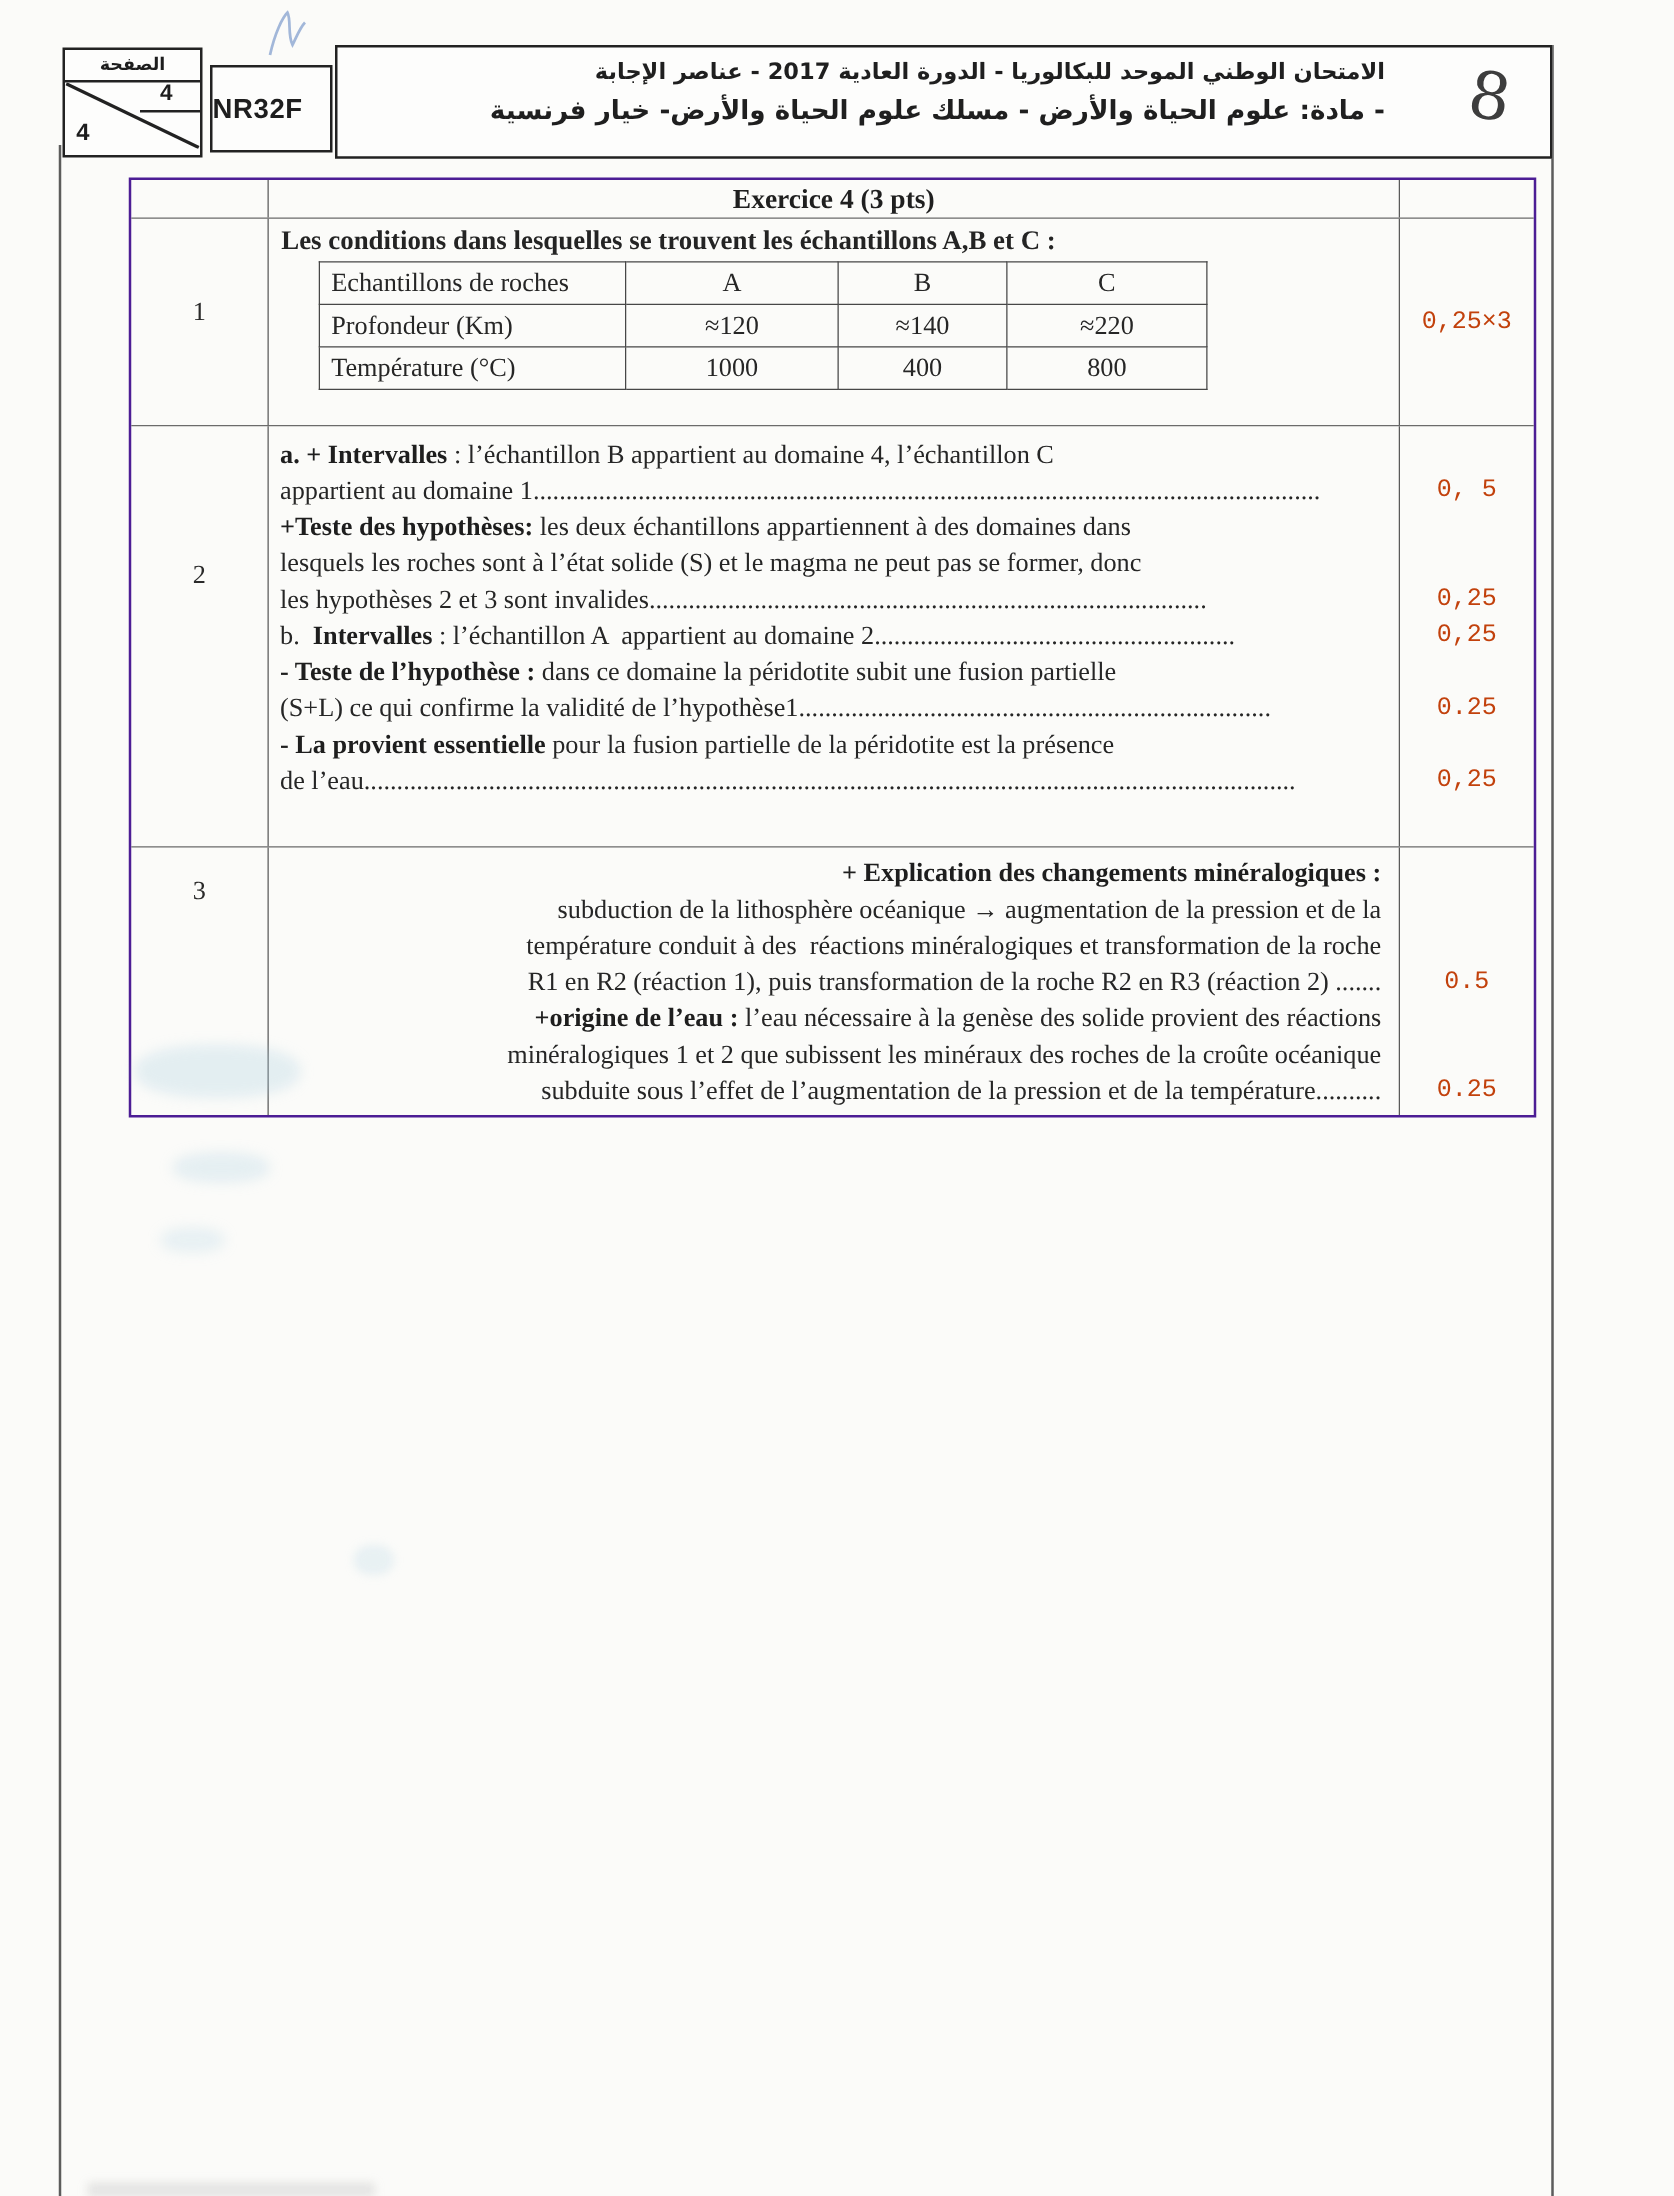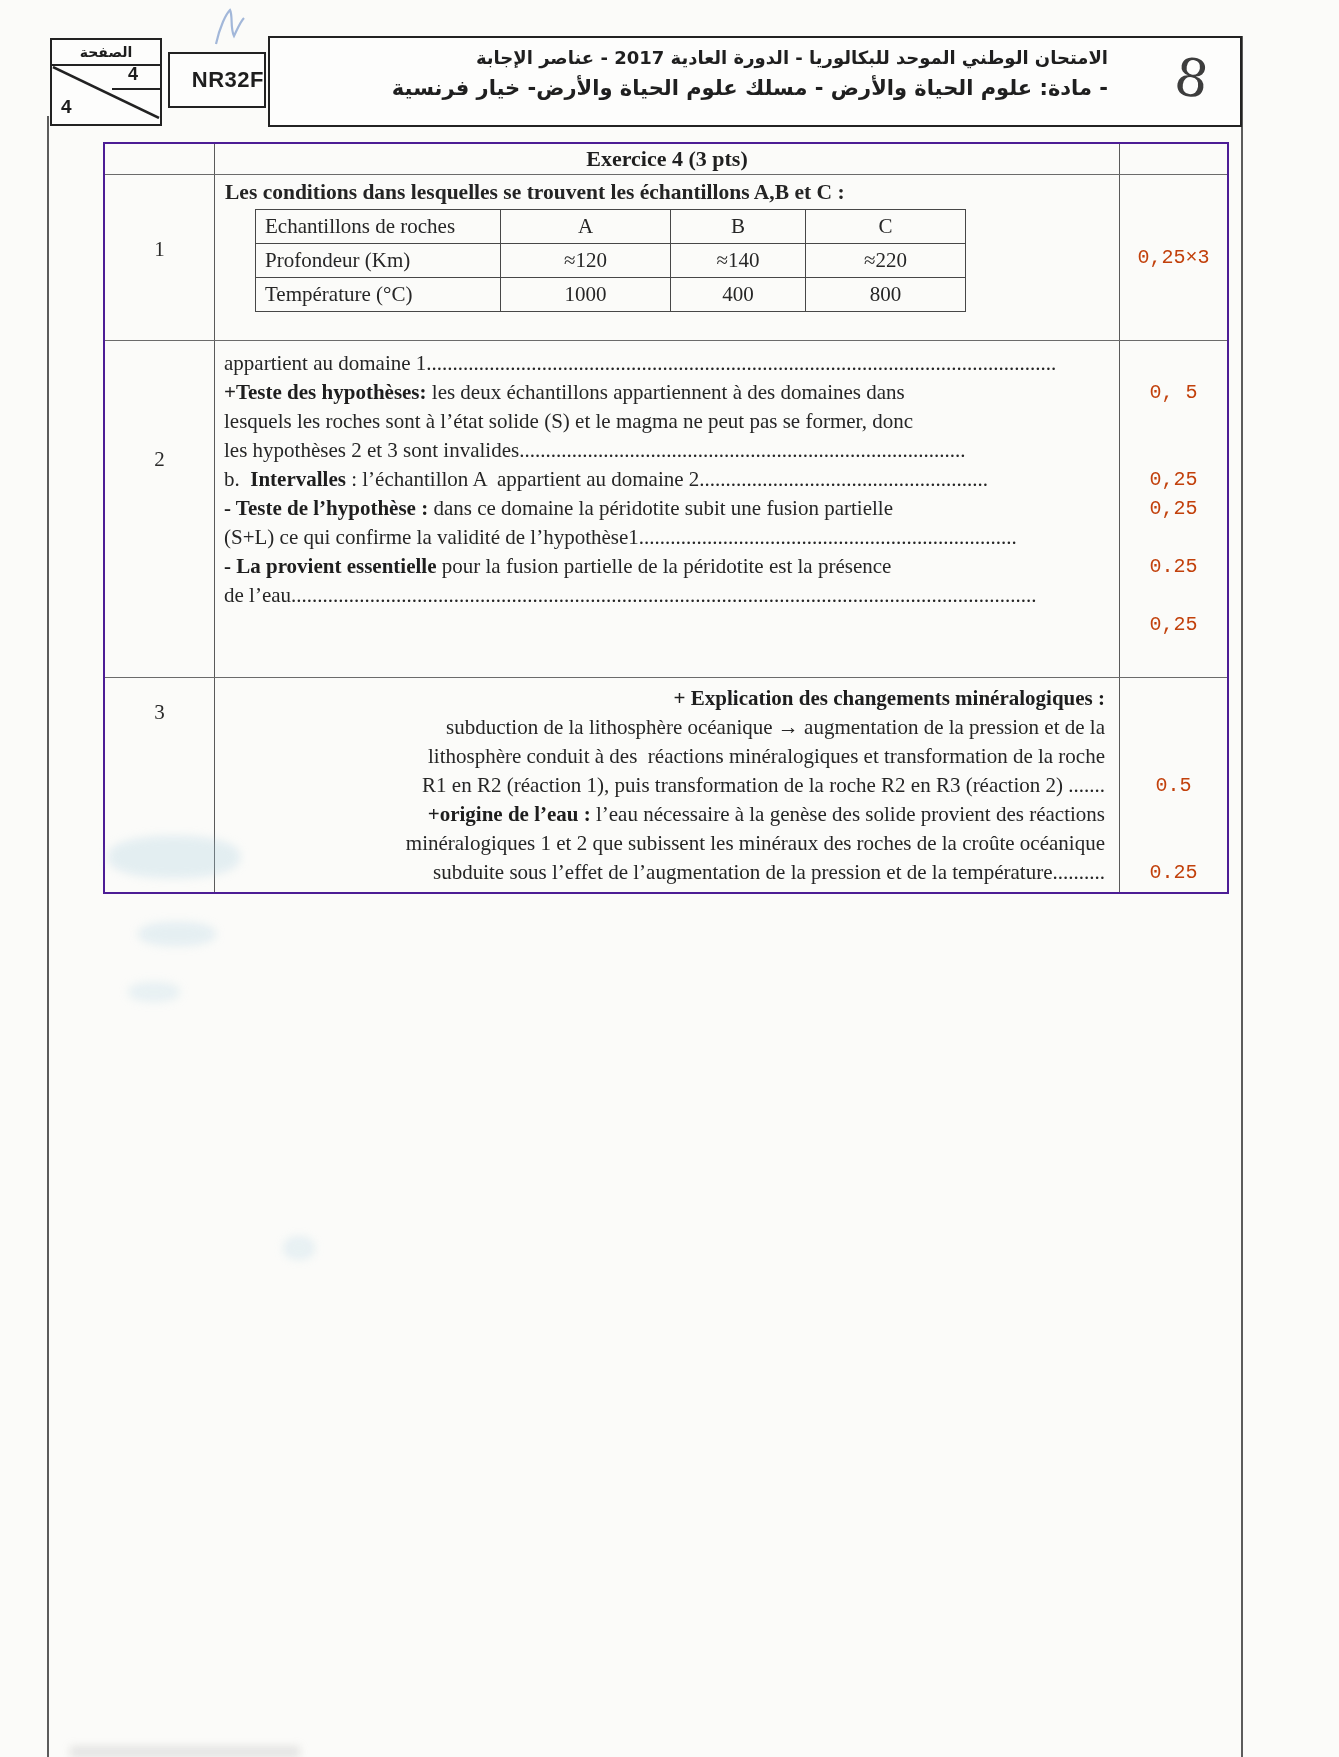--- a/index.html
+++ b/index.html
@@ -32,22 +32,22 @@
   .pb-top {
     position:absolute; top:-2px; right:22px; font-weight:bold; font-size:18px;
     font-family:"Liberation Sans", sans-serif; color:#1d1d1d;
   }
   .pb-underline { position:absolute; top:22px; right:0; width:48px; border-top:2px solid #222; }
   .pb-bottom {
     position:absolute; bottom:1px; left:9px; font-weight:bold; font-size:19px;
     font-family:"Liberation Sans", sans-serif; color:#1d1d1d;
   }
   .nrbox {
-    position:absolute; left:168px; top:52px; width:98px; height:56px;
-    border:2.5px solid #222; display:flex; align-items:center; justify-content:flex-end;
+    position:absolute; left:168px; top:52px; width:98px; height:70px;
+    border:2.5px solid #222; display:flex; align-items:center; justify-content:flex-start;
     font-family:"Liberation Sans", sans-serif; font-weight:bold; font-size:22px;
     letter-spacing:0.5px; color:#1e1e1e; background:#fdfdfc;
   }
   .headerbox {
     position:absolute; left:268px; top:36px; width:974px; height:91px;
     border:2.5px solid #222; background:#fdfdfc;
   }
   .ar-line { direction:rtl; text-align:right; padding-right:132px;
     font-family:"DejaVu Sans", sans-serif; font-weight:bold; color:#1f1f1f; }
   .ar-line1 { font-size:18px; margin-top:9px; }
@@ -180,20 +180,21 @@
       <div class="ptscol">
         <span>0,25×3</span>
       </div>
     </div>
 
     <div class="trow row2">
       <div class="numcol">
         <span>2</span>
       </div>
       <div class="contentcol lines">
+        <div class="ln"><b>a. + Intervalles</b><span> : l’échantillon B appartient au domaine 4, l’échantillon C</span></div>
         <div class="ln"><span>appartient au domaine 1........................................................................................................................</span></div>
         <div class="ln"><b>+Teste des hypothèses:</b><span> les deux échantillons appartiennent à des domaines dans</span></div>
         <div class="ln"><span>lesquels les roches sont à l’état solide (S) et le magma ne peut pas se former, donc</span></div>
         <div class="ln"><span>les hypothèses 2 et 3 sont invalides.....................................................................................</span></div>
         <div class="ln"><span>b.  </span><b>Intervalles</b><span> : l’échantillon A  appartient au domaine 2.......................................................</span></div>
         <div class="ln"><b>- Teste de l’hypothèse :</b><span> dans ce domaine la péridotite subit une fusion partielle</span></div>
         <div class="ln"><span>(S+L) ce qui confirme la validité de l’hypothèse1........................................................................</span></div>
         <div class="ln"><b>- La provient essentielle</b><span> pour la fusion partielle de la péridotite est la présence</span></div>
         <div class="ln"><span>de l’eau..............................................................................................................................................</span></div>
       </div>
@@ -211,21 +212,21 @@
       </div>
     </div>
 
     <div class="trow row3">
       <div class="numcol">
         <span>3</span>
       </div>
       <div class="contentcol lines">
         <div class="ln"><b>+ Explication des changements minéralogiques :</b><span></span></div>
         <div class="ln"><span>subduction de la lithosphère océanique → augmentation de la pression et de la</span></div>
-        <div class="ln"><span>lithosphère conduit à des  réactions minéralogiques et transformation de la roche</span></div>
+        <div class="ln"><span>température conduit à des  réactions minéralogiques et transformation de la roche</span></div>
         <div class="ln"><span>R1 en R2 (réaction 1), puis transformation de la roche R2 en R3 (réaction 2) .......</span></div>
         <div class="ln"><b>+origine de l’eau :</b><span> l’eau nécessaire à la genèse des solide provient des réactions</span></div>
         <div class="ln"><span>minéralogiques 1 et 2 que subissent les minéraux des roches de la croûte océanique</span></div>
         <div class="ln"><span>subduite sous l’effet de l’augmentation de la pression et de la température..........</span></div>
       </div>
       <div class="ptscol slots">
         <div class="slot"></div>
         <div class="slot"></div>
         <div class="slot"></div>
         <div class="slot">0.5</div>

